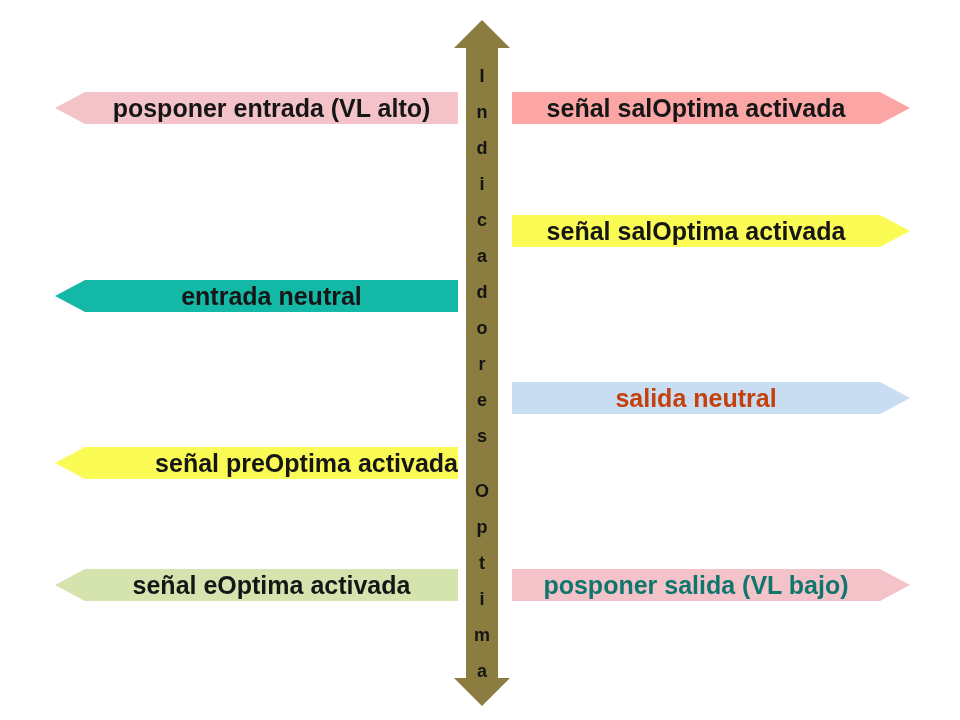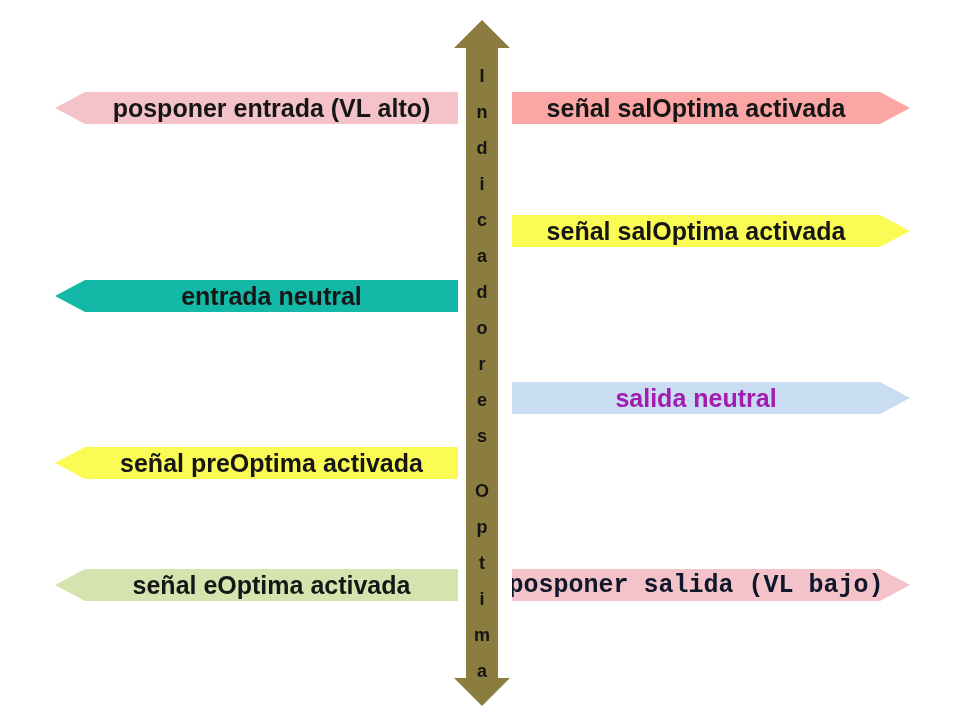--- a/index.html
+++ b/index.html
@@ -56,21 +56,21 @@
     clip-path: polygon(0 50%, 30px 0, 403px 0, 403px 100%, 30px 100%);
     padding-left: 30px; box-sizing: border-box;
   }
   .side-arrow.right {
     left: 512px; width: 398px;
     clip-path: polygon(0 0, 368px 0, 398px 50%, 368px 100%, 0 100%);
     padding-right: 30px; box-sizing: border-box;
   }
   .l0 { top: 92px; }
   .l1 { top: 280px; }
-  .l2 { top: 447px; }
+  .l2 { top: 447px; justify-content: flex-end; }
   .l3 { top: 569px; text-align: center; }
   .r0 { top: 92px; }
   .r1 { top: 215px; }
   .r2 { top: 382px; }
   .r3 { top: 569px; }
 </style>
 </head>
 <body>
 
 <div class="canvas">
@@ -98,20 +98,20 @@
 
   <div class="side-arrow right r0" style="background: #fca5a5;">
     <span style="color: rgb(22, 22, 22);">señal salOptima activada</span>
   </div>
 
   <div class="side-arrow right r1" style="background: rgb(251, 251, 85);">
     <span style="color: rgb(22, 22, 22);">señal salOptima activada</span>
   </div>
 
   <div class="side-arrow right r2" style="background: rgb(200, 220, 242);">
-    <span style="color: #a21caf;">salida neutral</span>
+    <span style="color: #c2410c;">salida neutral</span>
   </div>
 
   <div class="side-arrow right r3" style="background: rgb(243, 195, 201);">
-    <span style="color: #0f172a; font-family: Liberation Mono, monospace;">posponer salida (VL bajo)</span>
+    <span style="color: #0f766e;">posponer salida (VL bajo)</span>
   </div>
 
 </div>
 
 </body></html>

